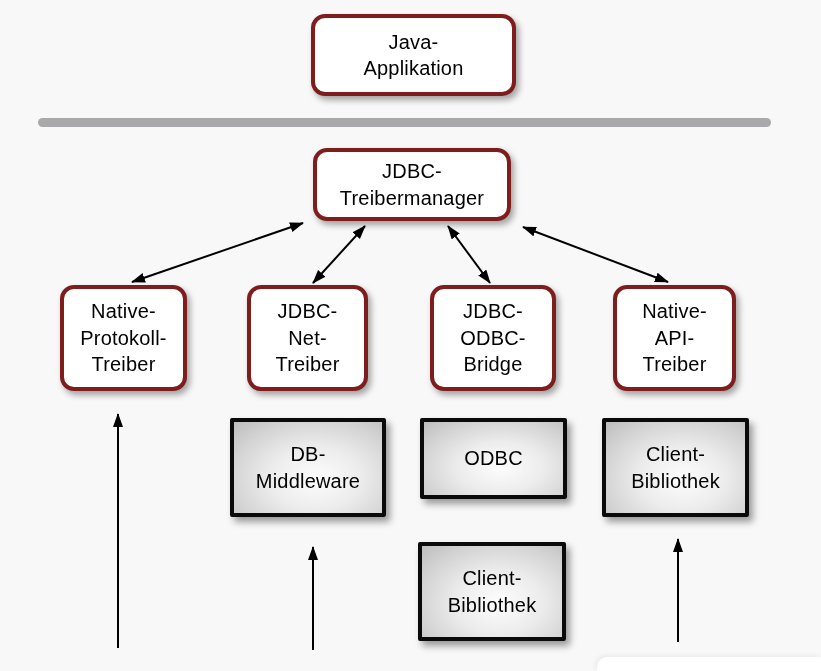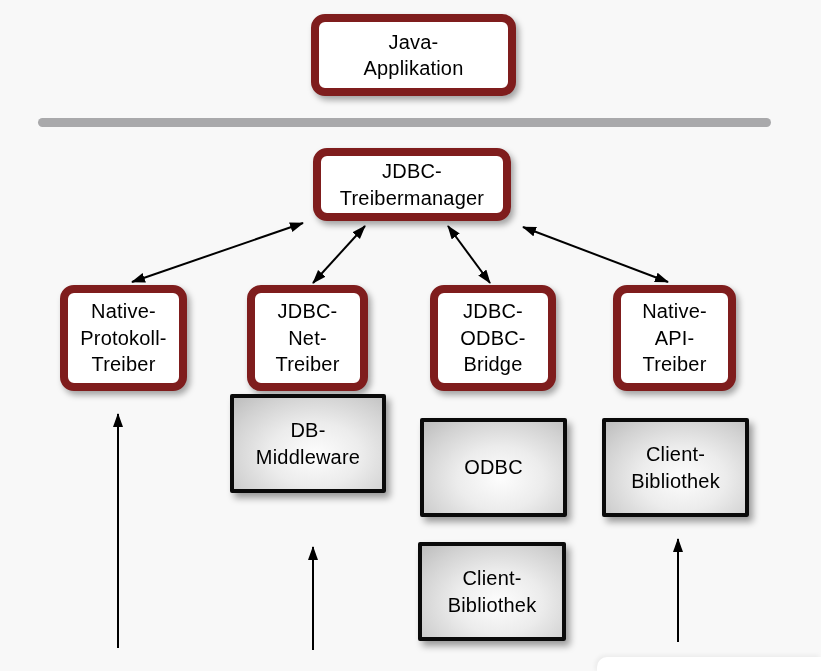--- a/index.html
+++ b/index.html
@@ -19,21 +19,21 @@
     display:flex; align-items:center; justify-content:center;
     text-align:center;
     color:#000;
     font-size:20px;
     line-height:1.32;
     letter-spacing:0.2px;
   }
   .node .lbl { white-space:pre-line; }
   .white-box {
     background:#ffffff;
-    border:8px solid #7f1d1d;
+    border:4px solid #7f1d1d;
     border-radius:14px;
     box-shadow:3px 4px 6px rgba(0,0,0,0.35);
   }
   .gray-box {
     background:radial-gradient(ellipse at 55% 62%, #fdfdfd 0%, #ececec 40%, #d2d2d2 75%, #bdbdbd 100%);
     border:4px solid #0a0a0a;
     border-radius:2px;
     box-shadow:4px 5px 7px rgba(0,0,0,0.38);
   }
   .divider {
@@ -121,26 +121,26 @@
 ODBC-
 Bridge</span>
   </div>
 
   <div class="node white-box" style="left:613px; top:285px; width:123px; height:106px;">
     <span class="lbl">Native-
 API-
 Treiber</span>
   </div>
 
-  <div class="node gray-box" style="left:230px; top:394px; width:156px; height:99px;">
+  <div class="node gray-box" style="left:230px; top:418px; width:156px; height:99px;">
     <span class="lbl">DB-
 Middleware</span>
   </div>
 
-  <div class="node gray-box" style="left:420px; top:418px; width:147px; height:99px;">
+  <div class="node gray-box" style="left:420px; top:418px; width:147px; height:81px;">
     <span class="lbl">ODBC</span>
   </div>
 
   <div class="node gray-box" style="left:602px; top:418px; width:147px; height:99px;">
     <span class="lbl">Client-
 Bibliothek</span>
   </div>
 
   <div class="node gray-box" style="left:418px; top:542px; width:148px; height:99px;">
     <span class="lbl">Client-

